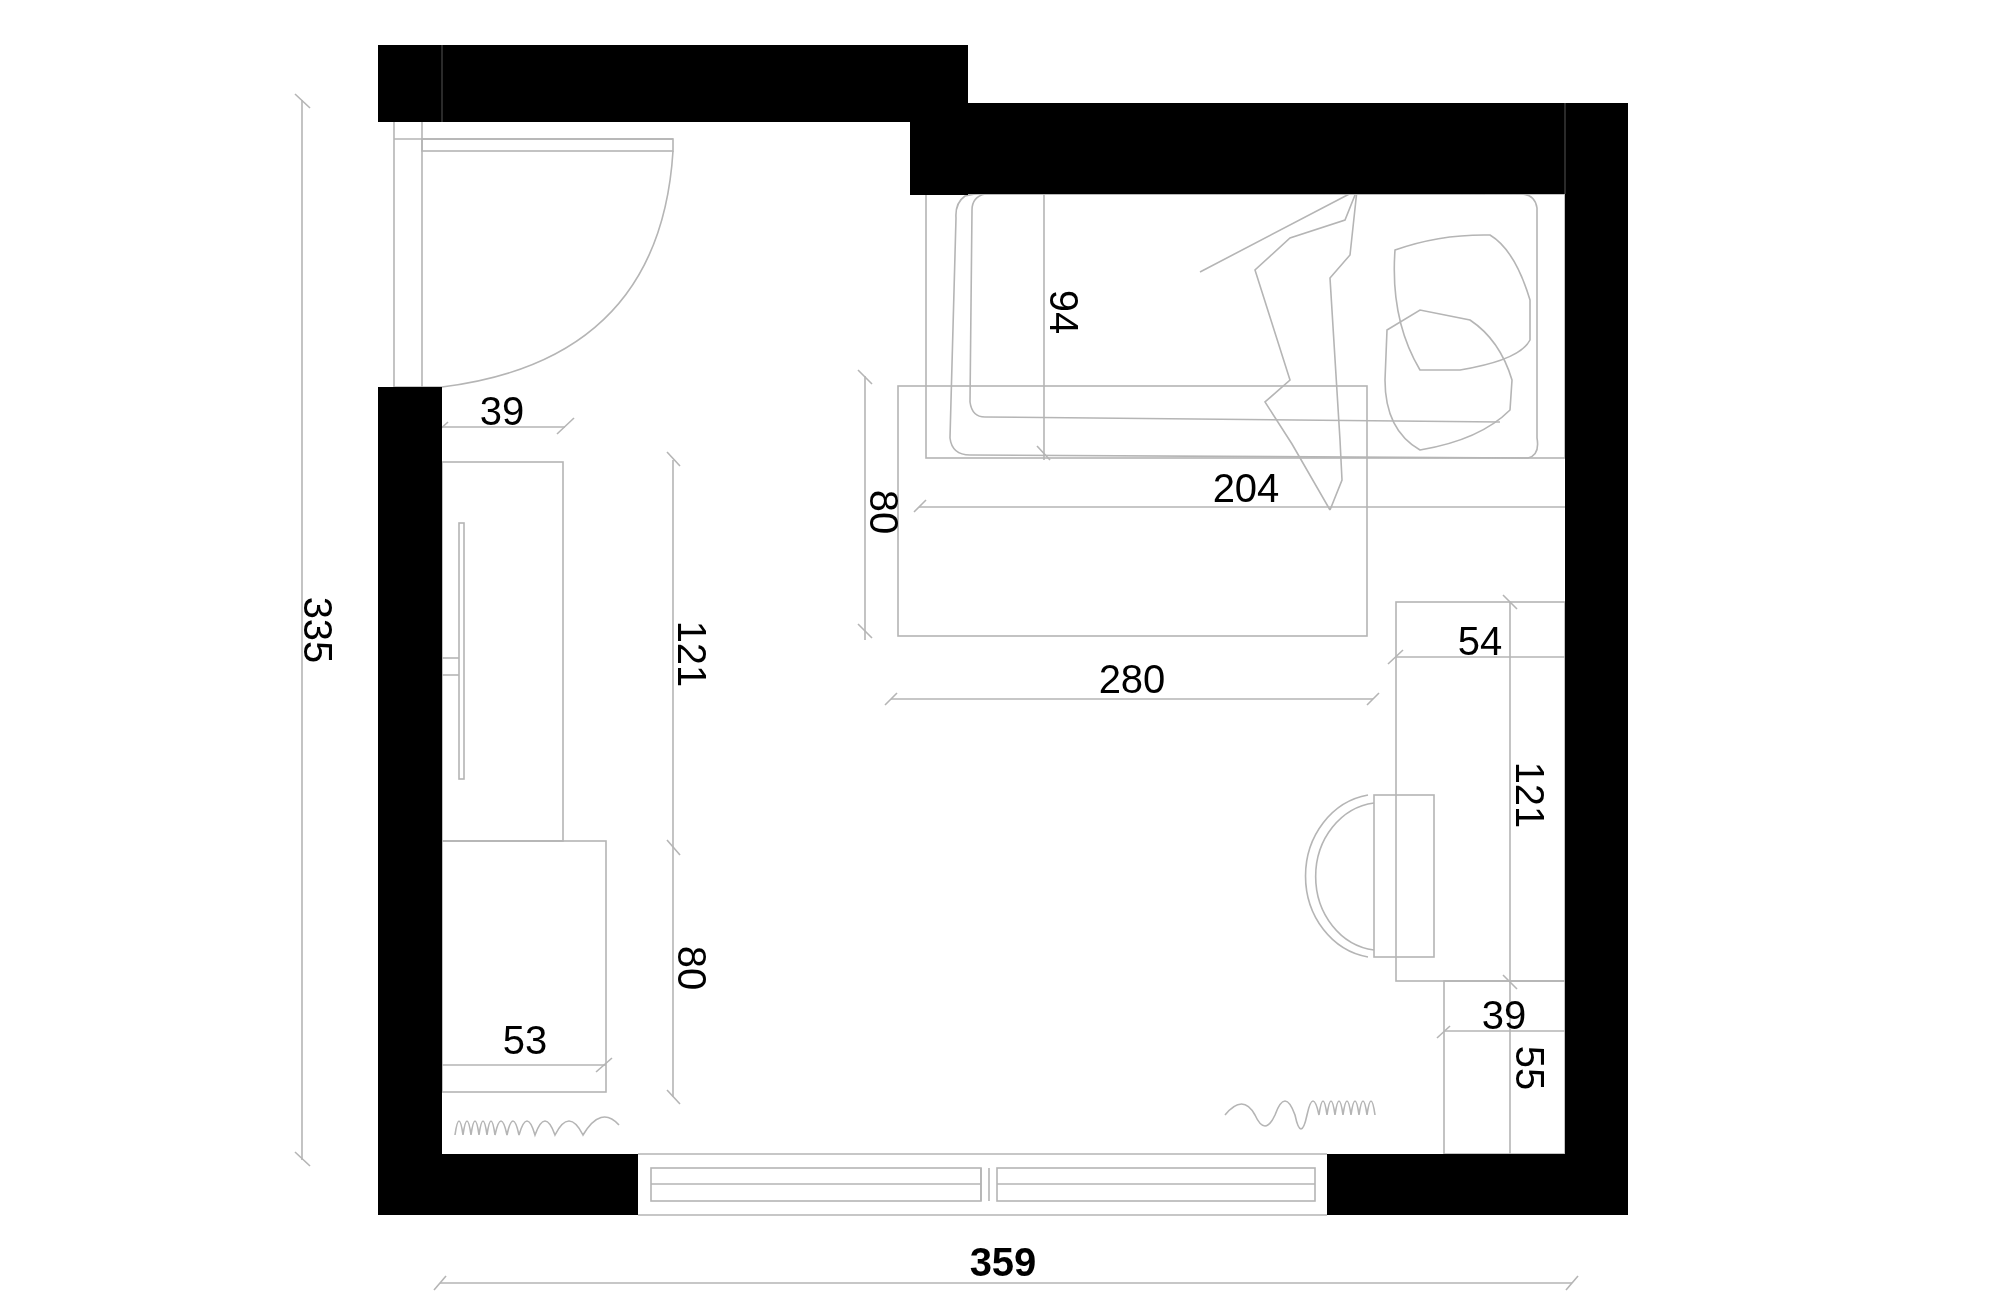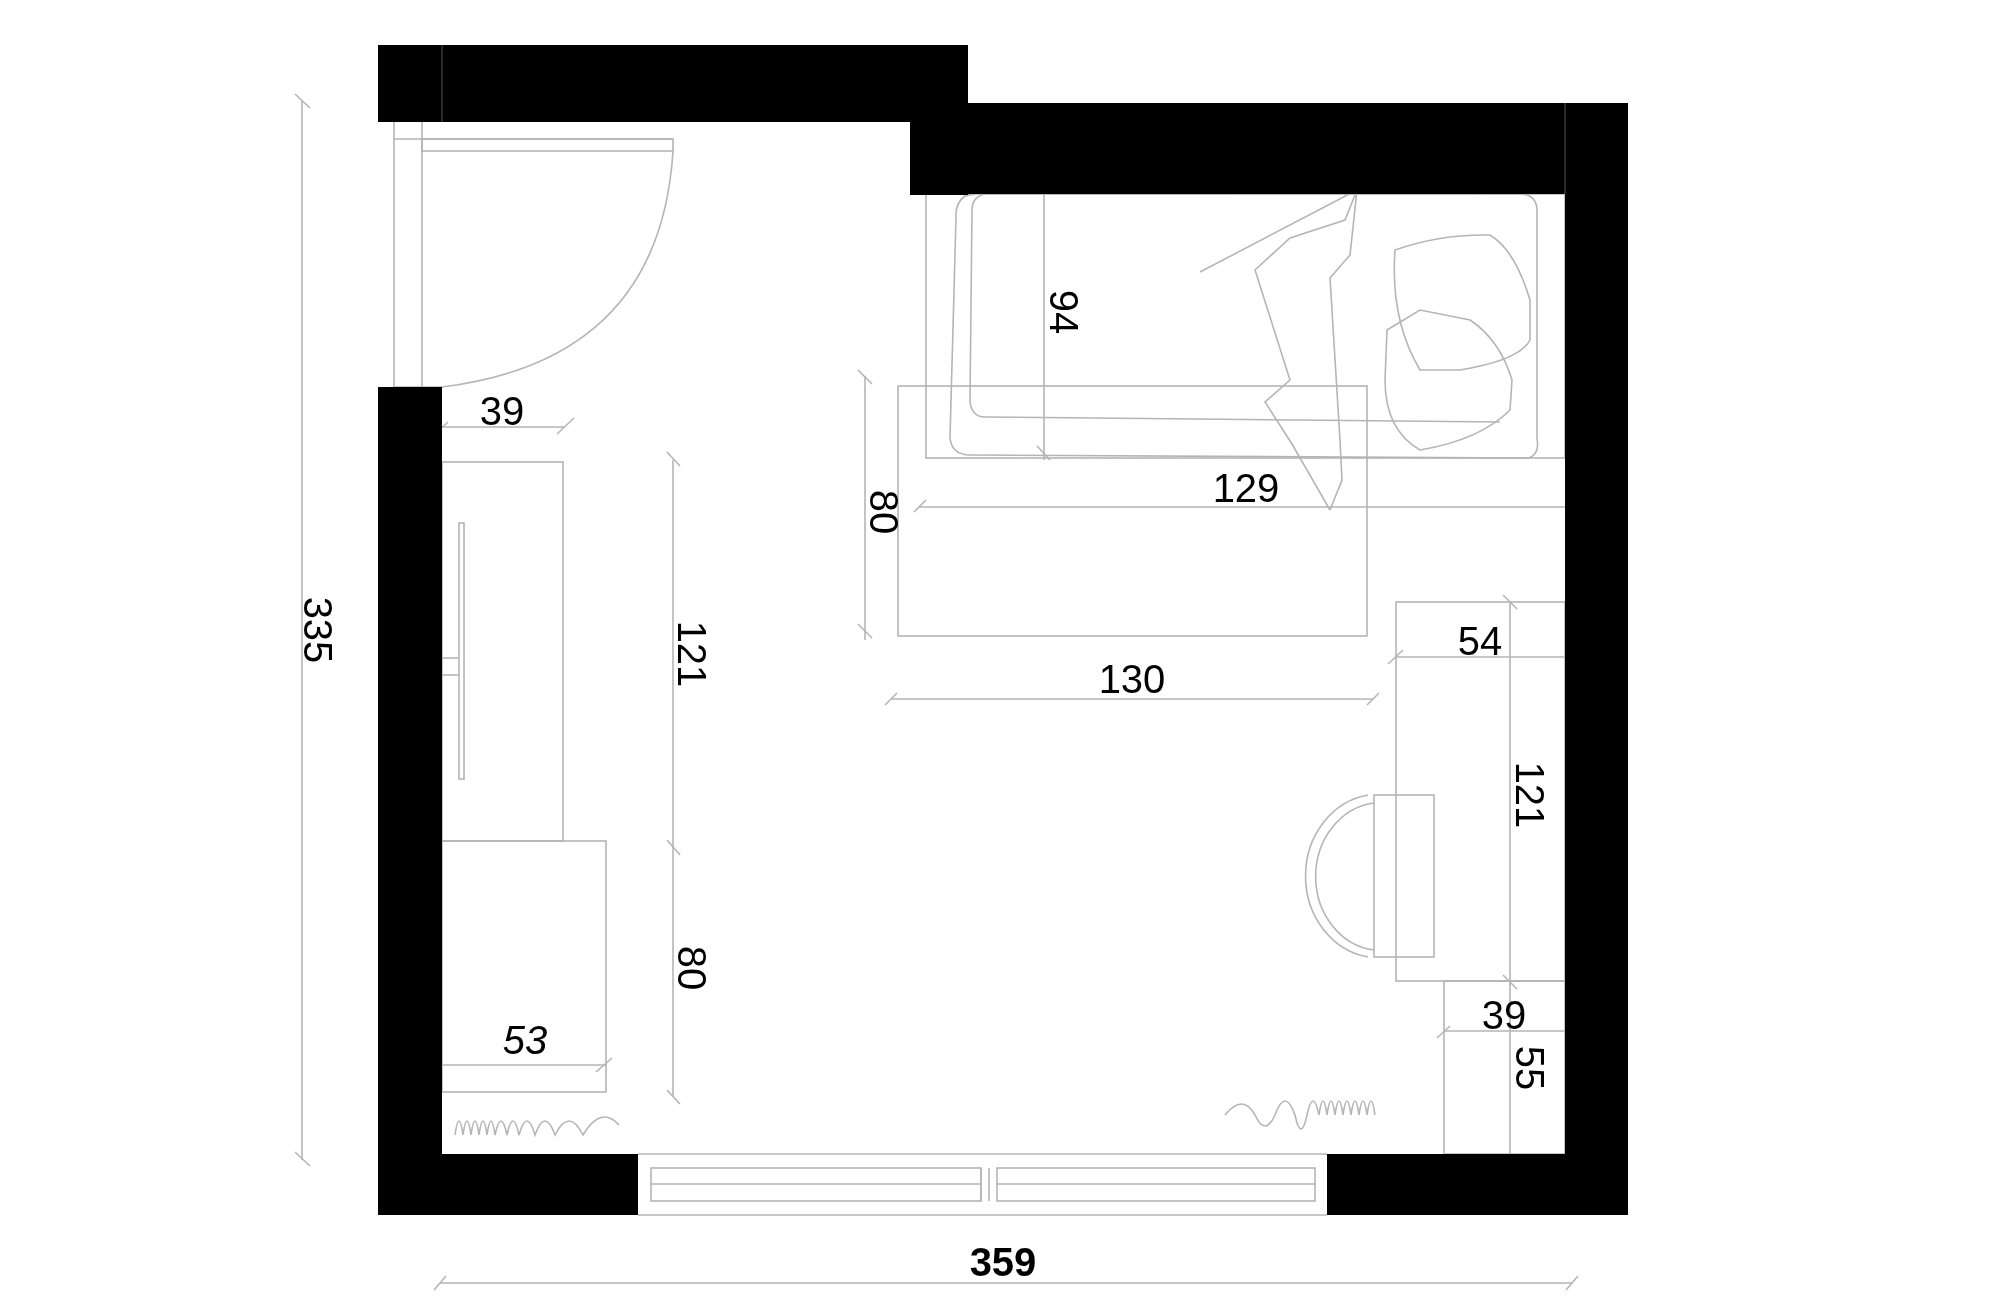--- a/index.html
+++ b/index.html
@@ -113,22 +113,22 @@
     <line x1="442" y1="45" x2="442" y2="122"></line>
     <line x1="1565" y1="103" x2="1565" y2="194"></line>
   </g>
 </svg>
 
 <span class="lbl rot" style="left:318px;top:630px;">335</span>
 <span class="lbl hz" style="left:1003px;top:1262px;font-weight:bold;">359</span>
 <span class="lbl hz" style="left:502px;top:411px;">39</span>
 <span class="lbl rot" style="left:692px;top:654px;">121</span>
 <span class="lbl rot" style="left:692px;top:968px;">80</span>
-<span class="lbl hz" style="left:525px;top:1040px;font-style:italic;">53</span>
+<span class="lbl hz" style="left:525px;top:1040px;">53</span>
 <span class="lbl rot" style="left:1064px;top:312px;">94</span>
-<span class="lbl hz" style="left:1246px;top:488px;">129</span>
+<span class="lbl hz" style="left:1246px;top:488px;">204</span>
 <span class="lbl rot" style="left:884px;top:512px;">80</span>
-<span class="lbl hz" style="left:1132px;top:679px;">130</span>
+<span class="lbl hz" style="left:1132px;top:679px;">280</span>
 <span class="lbl hz" style="left:1480px;top:641px;">54</span>
 <span class="lbl rot" style="left:1530px;top:795px;">121</span>
 <span class="lbl hz" style="left:1504px;top:1015px;">39</span>
 <span class="lbl rot" style="left:1530px;top:1068px;">55</span>
 </div>
 
 </body></html>

